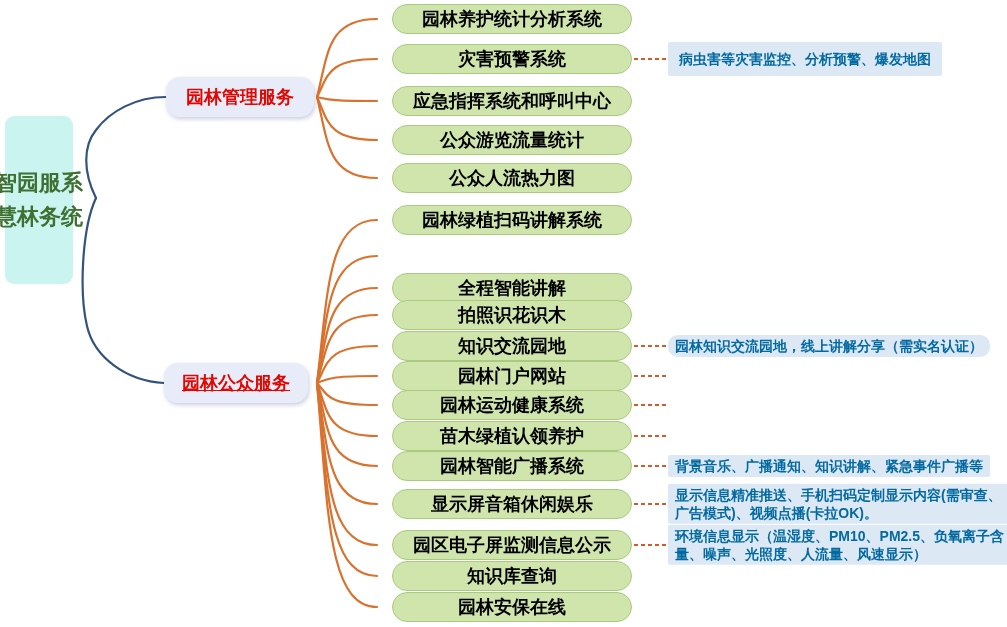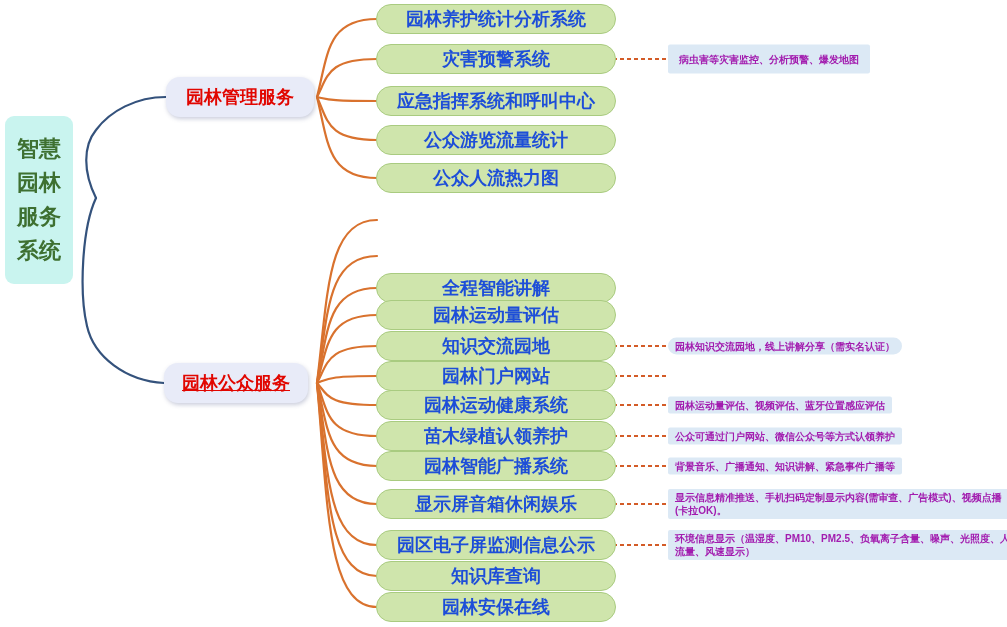--- a/index.html
+++ b/index.html
@@ -7,40 +7,40 @@
     position:relative;width:1007px;height:627px;background:#fff;overflow:hidden;
     font-family:"Liberation Sans","DejaVu Sans",sans-serif;font-weight:bold;
   }
   #wires{position:absolute;left:0;top:0;width:1007px;height:627px;}
   #wires path.navy{fill:none;stroke:var(--line_navy);stroke-width:2.2px;stroke-linecap:round;}
   #wires path.orange{fill:none;stroke:var(--line_orange);stroke-width:2.2px;stroke-linecap:round;}
   #wires path.dash{fill:none;stroke:var(--line_dash);stroke-width:2px;stroke-dasharray:4 3;}
   #root{
     position:absolute;left:5px;top:116px;width:68px;height:168px;
     background:var(--root_bg);border-radius:9px;
-    display:flex;flex-direction:column;align-items:center;justify-content:center;
+    display:flex;align-items:center;justify-content:center;
     font-size:22px;line-height:34px;color:var(--root_text);text-align:center;
   }
   .branch{
     position:absolute;background:var(--branch_bg);border-radius:14px;
     display:flex;align-items:center;justify-content:center;
     font-size:18px;color:var(--branch_text);
     box-shadow:1px 2px 4px rgba(70,80,130,.28);
   }
   #branch-0{left:166px;top:77px;width:148px;height:40px;}
   #branch-1{left:164px;top:363px;width:144px;height:40px;text-decoration:underline;}
   .pill{
-    position:absolute;left:376px;width:240px;height:30px;box-sizing:border-box;
+    position:absolute;left:392px;width:240px;height:30px;box-sizing:border-box;
     background:var(--pill_bg);border:1.5px solid var(--pill_border);border-radius:16px;
     display:flex;align-items:center;justify-content:center;
-    font-size:18px;color:#1d4ed8;white-space:nowrap;
+    font-size:18px;color:#000000;white-space:nowrap;
   }
   .note{
     position:absolute;left:668px;transform:translateY(-50%);
-    background:var(--note_bg);color:#a21caf;font-size:10px;line-height:1.3;
+    background:var(--note_bg);color:#0369a1;font-size:14px;line-height:1.3;
     padding:2px 7px;border-radius:2px;white-space:nowrap;
   }
   .note.pad{padding:8px 11px;}
   .note.wide{width:352px;white-space:normal;box-sizing:border-box;}
 </style>
 </head>
 <body>
 
 <div id="canvas">
 
@@ -84,29 +84,28 @@
 
   <div class="branch" id="branch-0">园林管理服务</div>
   <div class="branch" id="branch-1">园林公众服务</div>
 
 <div class="pill" style="top: 4px;">园林养护统计分析系统</div>
     <div class="pill" style="top: 44px;">灾害预警系统</div>
     <div class="note pad" style="top: 59px;">病虫害等灾害监控、分析预警、爆发地图</div>
     <div class="pill" style="top: 86px;">应急指挥系统和呼叫中心</div>
     <div class="pill" style="top: 125px;">公众游览流量统计</div>
     <div class="pill" style="top: 163px; font-family: Liberation Mono, monospace;">公众人流热力图</div>
+    <div class="pill" style="top: 205px;">园林绿植扫码讲解系统</div>
     <div class="pill" style="top: 273px;">全程智能讲解</div>
-    <div class="pill" style="top: 300px;">园林运动量评估</div>
+    <div class="pill" style="top: 300px;">拍照识花识木</div>
     <div class="pill" style="top: 331px;">知识交流园地</div>
     <div class="note" style="top: 346px; border-radius: 10px;">园林知识交流园地，线上讲解分享（需实名认证）</div>
     <div class="pill" style="top: 361px;">园林门户网站</div>
     <div class="pill" style="top: 390px;">园林运动健康系统</div>
-    <div class="note" style="top: 405px;">园林运动量评估、视频评估、蓝牙位置感应评估</div>
     <div class="pill" style="top: 421px;">苗木绿植认领养护</div>
-    <div class="note" style="top: 436px;">公众可通过门户网站、微信公众号等方式认领养护</div>
     <div class="pill" style="top: 451px;">园林智能广播系统</div>
     <div class="note" style="top: 466px;">背景音乐、广播通知、知识讲解、紧急事件广播等</div>
     <div class="pill" style="top: 489px;">显示屏音箱休闲娱乐</div>
     <div class="note wide" style="top: 504px;">显示信息精准推送、手机扫码定制显示内容(需审查、广告模式)、视频点播(卡拉OK)。</div>
     <div class="pill" style="top: 530px;">园区电子屏监测信息公示</div>
     <div class="note wide" style="top: 545px;">环境信息显示（温湿度、PM10、PM2.5、负氧离子含量、噪声、光照度、人流量、风速显示）</div>
     <div class="pill" style="top: 561px;">知识库查询</div>
     <div class="pill" style="top: 592px;">园林安保在线</div>
   </div>
 

